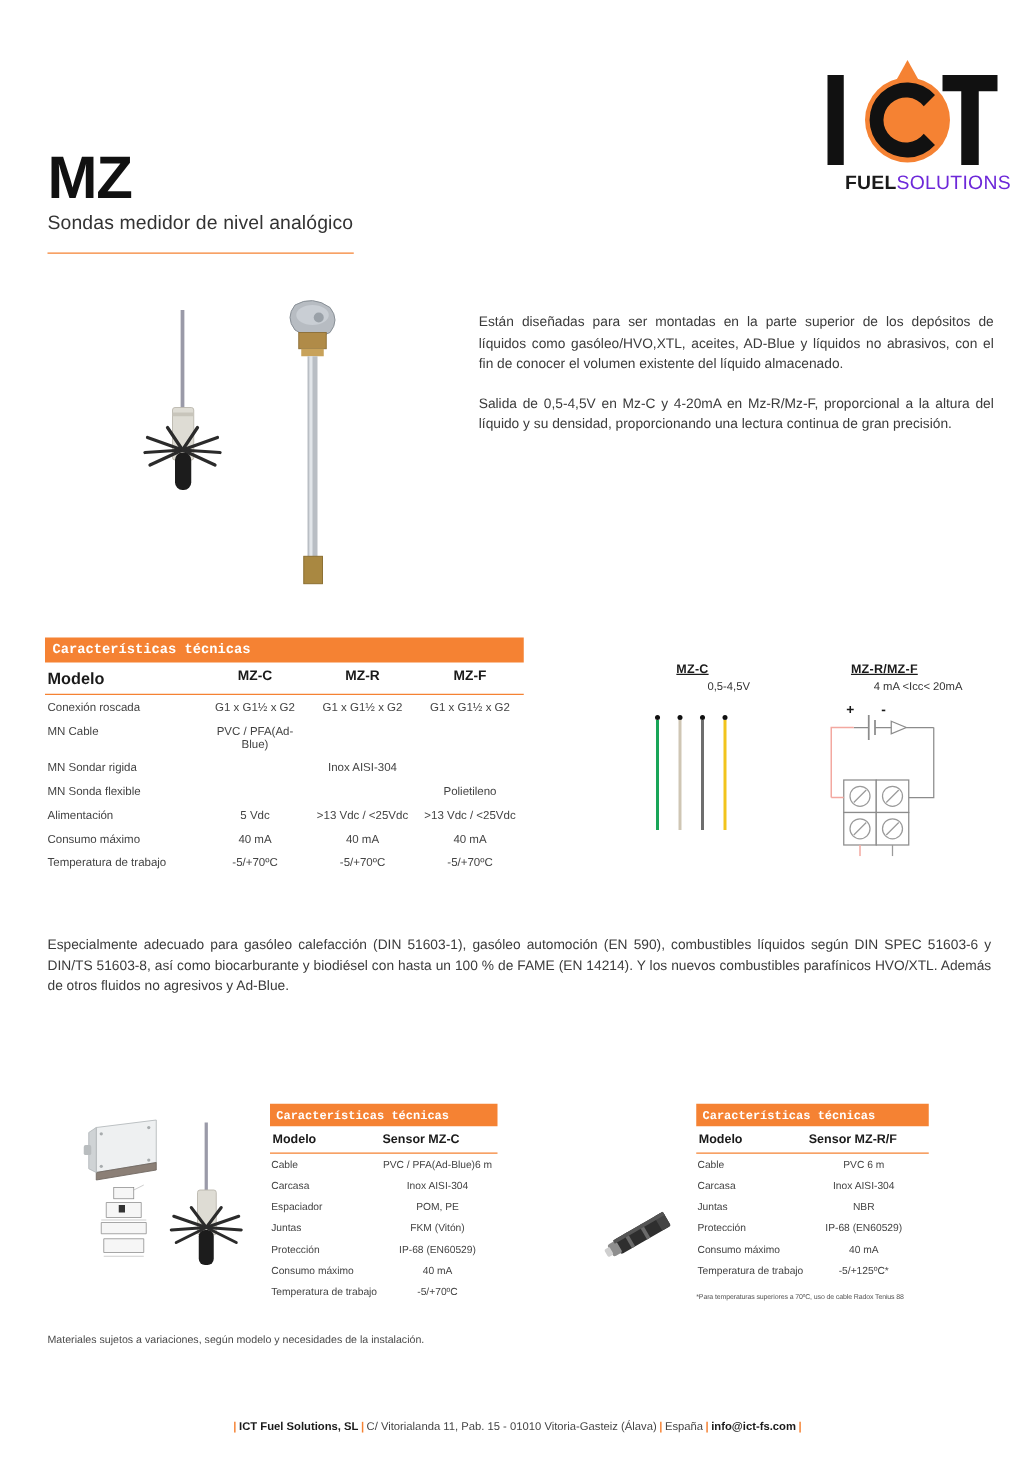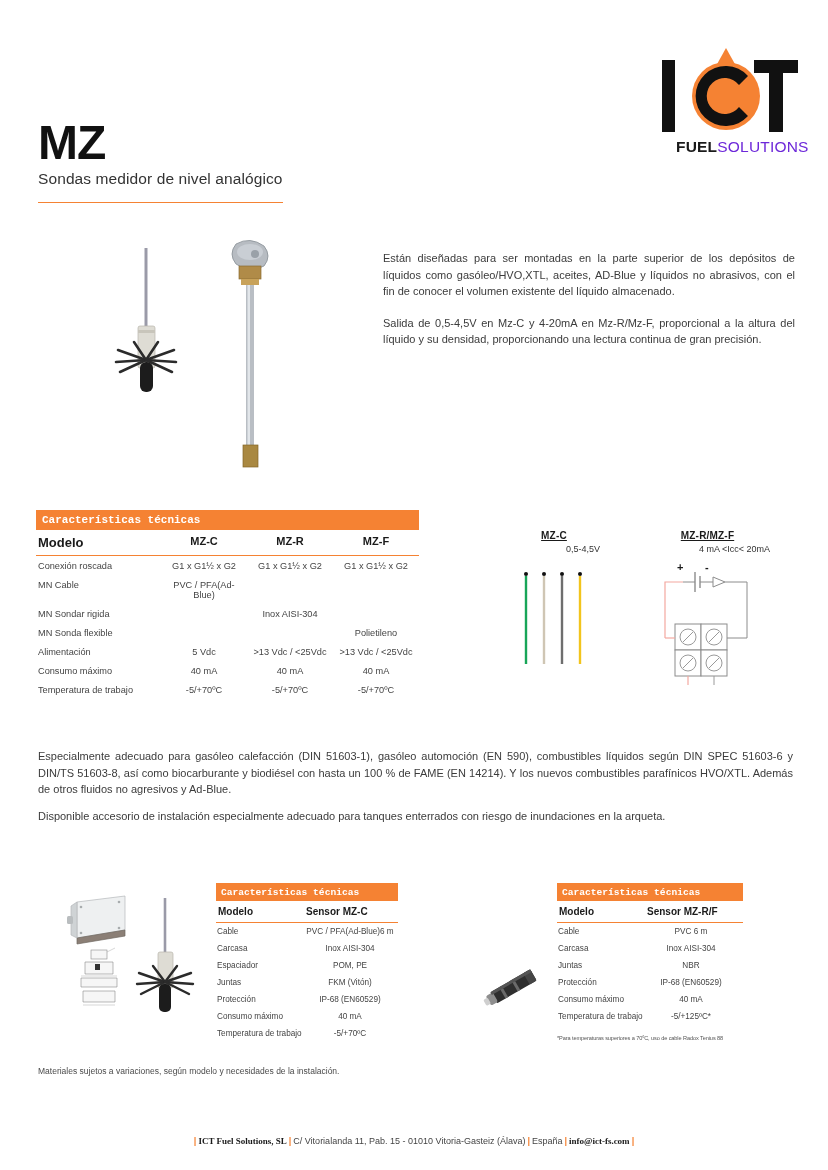--- a/index.html
+++ b/index.html
@@ -79,21 +79,21 @@
   #materials-note { position:absolute; left:38px; top:1066px; font-size:8.5px; color:#4a4a4a; }
 
   
   #img-box-set { position:absolute; left:55px; top:890px; width:160px; height:140px; }
   #img-sensor-rf { position:absolute; left:470px; top:955px; width:90px; height:60px; }
 
   
   .footer { position:absolute; left:0; top:1136px; width:828px; text-align:center;
             font-size:9px; color:#444; white-space:nowrap; }
   .footer .bar { color:#F58233; font-weight:bold; padding:0 2px; }
-  .footer b { color:#1a1a1a; font-weight:bold;font-family:Liberation Serif, serif; }
+  .footer b { color:#1a1a1a; font-weight:bold; }
   .doc-code { position:absolute; left:712px; top:1191px; font-size:8px;
               color:#F6A96E; letter-spacing:0.2px; font-weight:bold; }
 </style>
 </head>
 <body>
 
 <div class="page">
 
   <div class="logo">
     <div class="logo-mark">
@@ -253,21 +253,20 @@
       <line x1="64" y1="108" x2="74" y2="98" stroke="#9a9a9a" stroke-width="1"></line>
       <line x1="20" y1="78" x2="30" y2="78" stroke="#f3a8a0" stroke-width="1.2"></line>
       <line x1="43" y1="116" x2="43" y2="125" stroke="#f3a8a0" stroke-width="1.2"></line>
       <line x1="69" y1="116" x2="69" y2="125" stroke="#9a9a9a" stroke-width="1"></line>
       <text x="32" y="11" font-size="11" font-weight="bold" fill="#1a1a1a" font-family="Liberation Sans, sans-serif">+</text>
       <text x="60" y="11" font-size="11" font-weight="bold" fill="#1a1a1a" font-family="Liberation Sans, sans-serif">-</text>
     </svg>
   </div>
 
   <p class="body-text" id="para-fuels">Especialmente adecuado para gasóleo calefacción (DIN 51603-1), gasóleo automoción (EN 590), combustibles líquidos según DIN SPEC 51603-6 y DIN/TS 51603-8, así como biocarburante y biodiésel con hasta un 100 % de FAME (EN 14214). Y los  nuevos combustibles parafínicos HVO/XTL. Además de otros fluidos no agresivos y Ad-Blue.</p>
-  <p class="body-text" id="para-accessory">Disponible accesorio de instalación especialmente adecuado para tanques enterrados con riesgo de inundaciones en la arqueta.</p>
 
   <div id="img-box-set">
     <svg width="160" height="140" viewBox="0 0 160 140">
 
       <path d="M22 12 L70 6 L70 40 L22 48 Z" fill="#eef0f1" stroke="#b4b8ba" stroke-width="0.7"></path>
       <path d="M22 48 L70 40 L70 46 L22 54 Z" fill="#8b7f76" stroke="#6f6760" stroke-width="0.7"></path>
       <path d="M22 12 L22 48 L16 45 L16 16 Z" fill="#cfd3d5" stroke="#b4b8ba" stroke-width="0.7"></path>
       <rect x="12" y="26" width="6" height="8" rx="1.5" fill="#b9bdbf"></rect>
       <circle cx="26" cy="17" r="1.3" fill="#a8acae"></circle>
         <circle cx="64" cy="12" r="1.3" fill="#a8acae"></circle>

